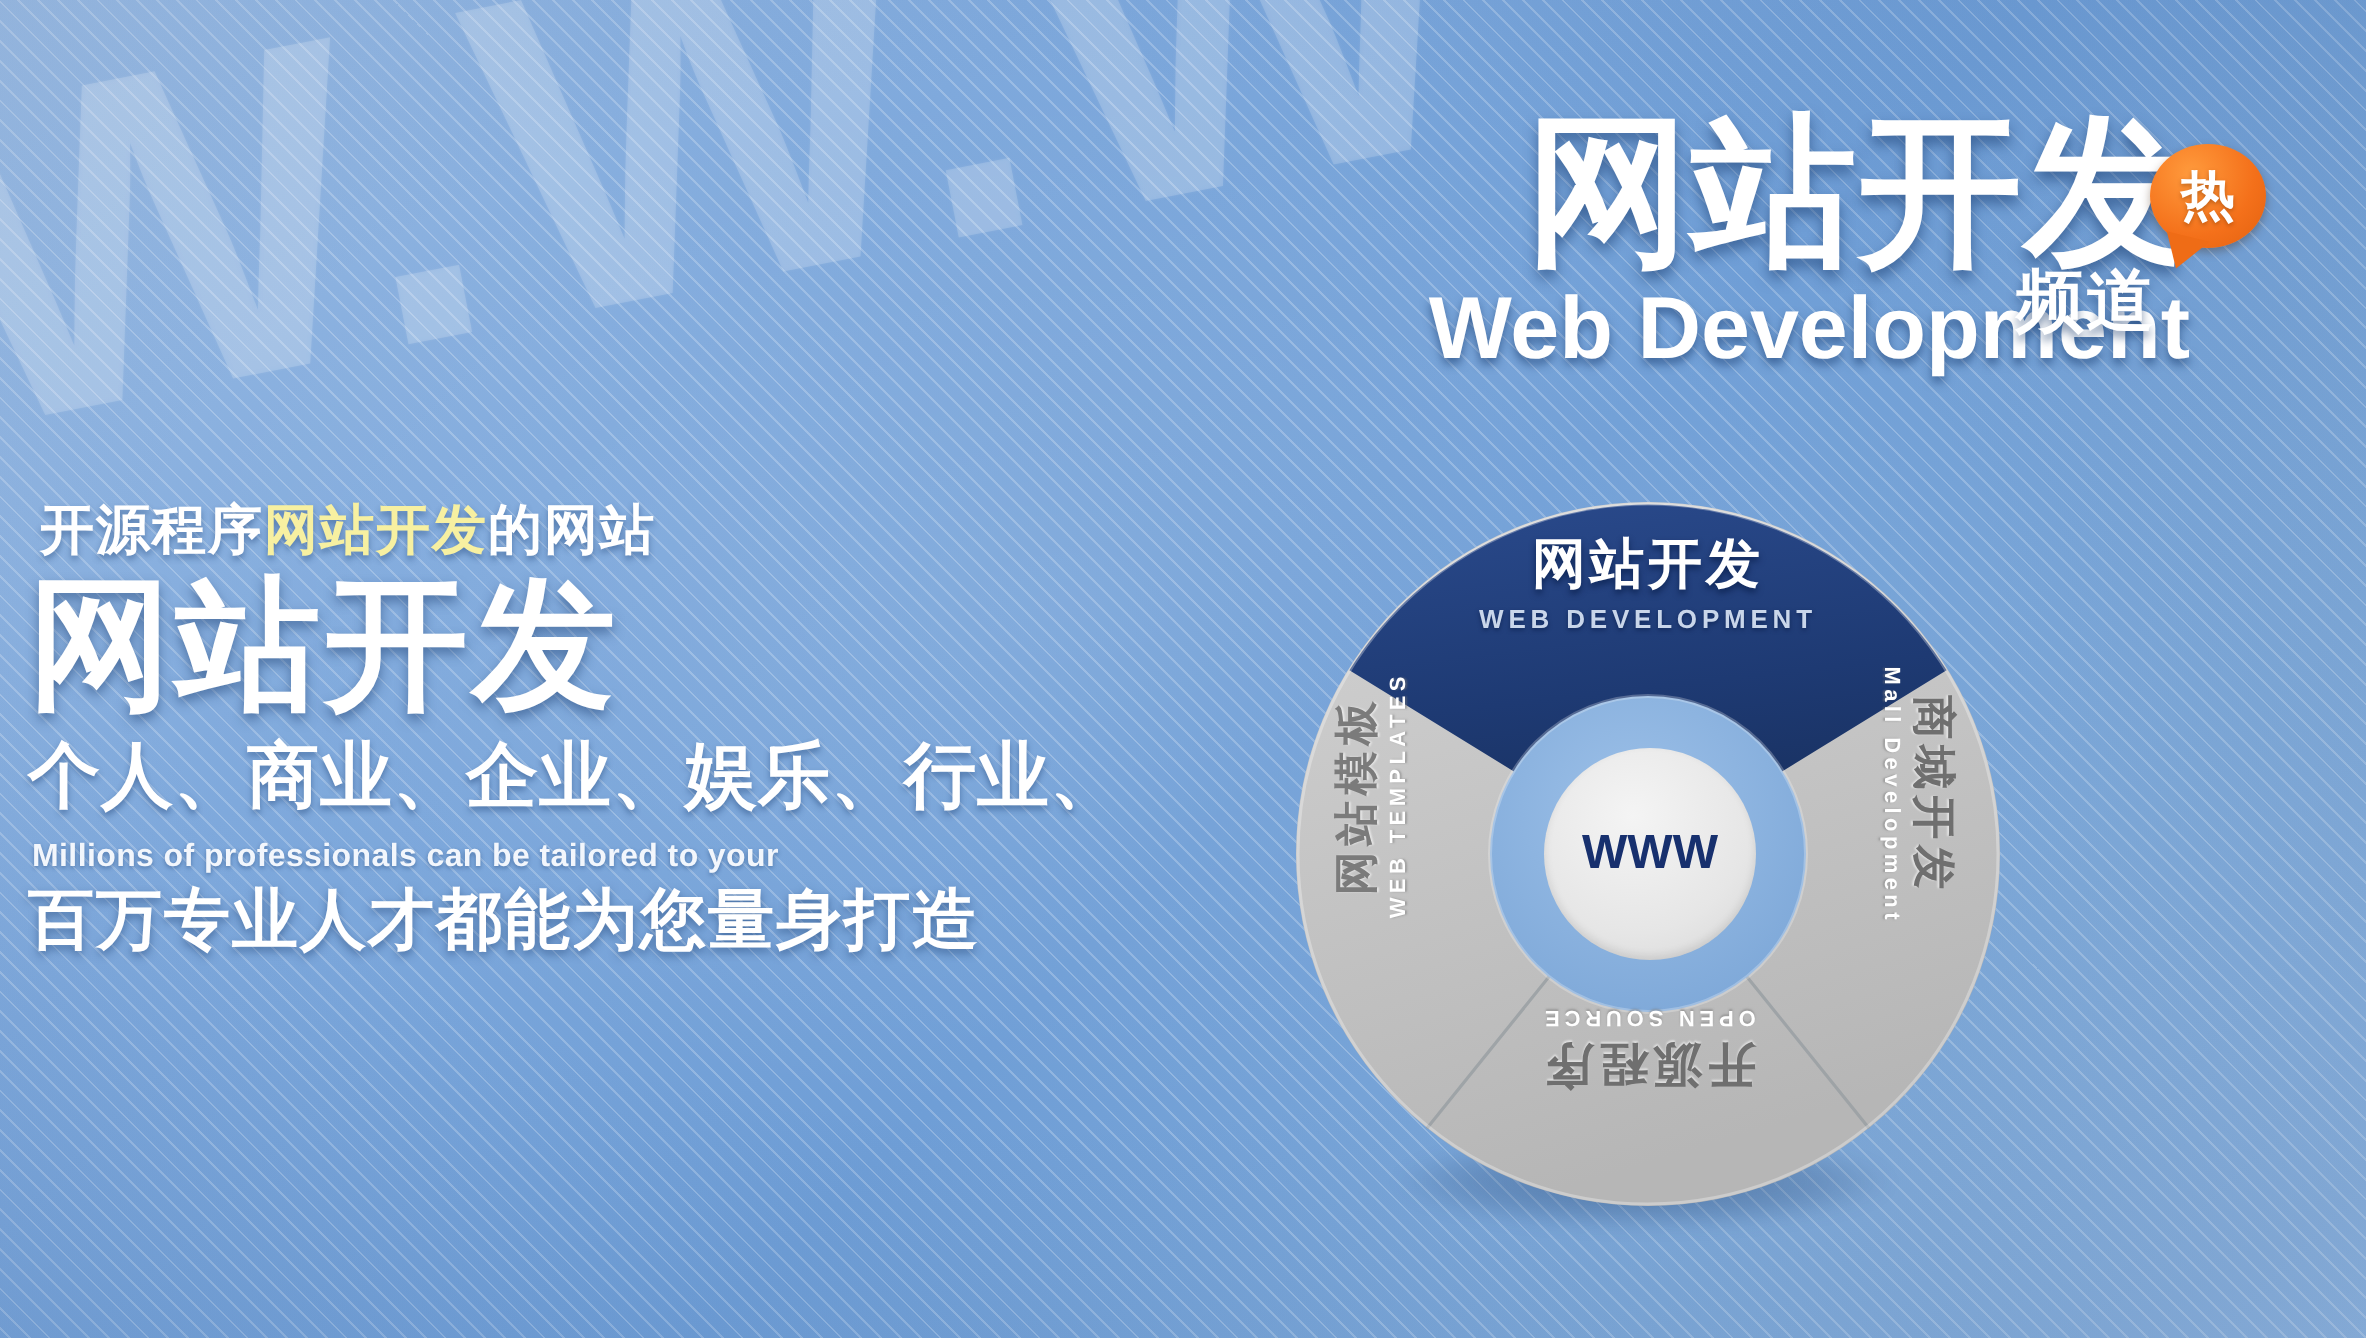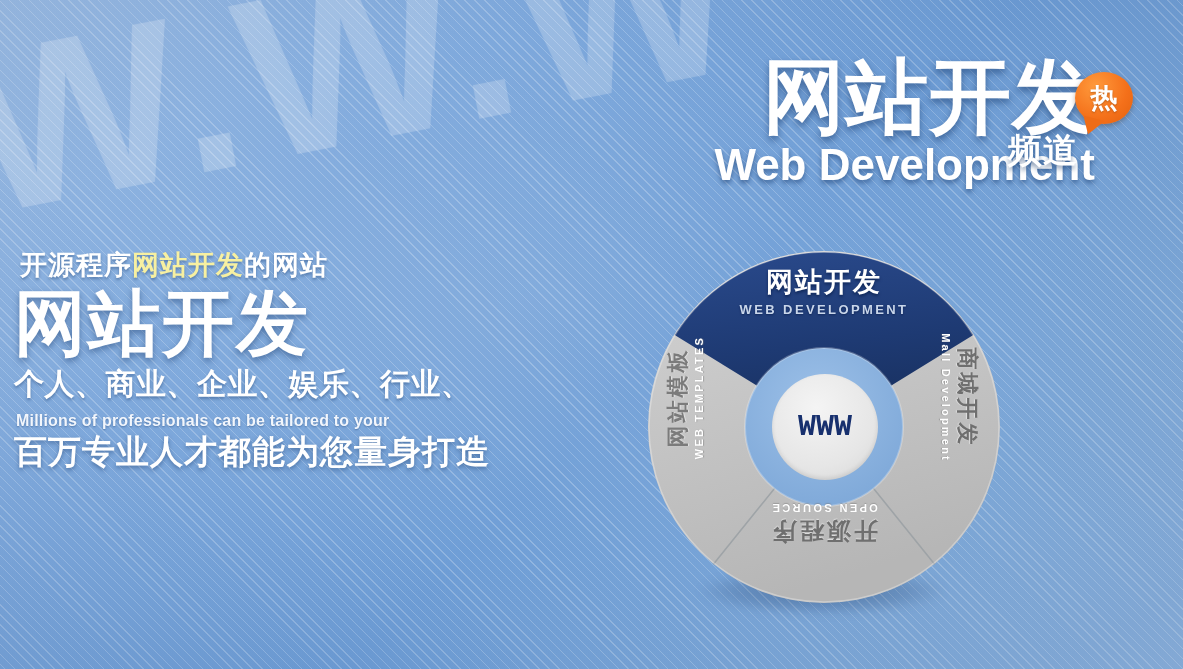--- a/index.html
+++ b/index.html
@@ -58,21 +58,21 @@
     white-space:nowrap;
   }
   .subhead .hl{color:#f7f0a1;}
   .bighead{
     font-size:72px;font-weight:bold;letter-spacing:2px;
     line-height:1.0;margin:0 0 6px 0;
     text-shadow:0 3px 6px rgba(25,60,110,0.50);
     white-space:nowrap;
   }
   .listline{
-    font-size:30px;font-weight:bold;letter-spacing:0.5px;
+    font-size:36px;font-weight:bold;letter-spacing:0.5px;
     line-height:1.27;margin:0;
     text-shadow:0 2px 3px rgba(25,60,110,0.45);
     white-space:nowrap;
   }
   .enline{
     font-size:16px;font-weight:bold;letter-spacing:0.2px;
     line-height:1.2;margin:8px 0 4px 2px;
     color:#f2f6fc;
     text-shadow:0 1px 2px rgba(25,60,110,0.45);
     white-space:nowrap;
@@ -193,22 +193,22 @@
     margin-top:4px;text-shadow:0 1px 1px rgba(120,120,120,0.5);
   }
   #center-www{
     position:absolute;left:138px;top:144px;width:106px;height:106px;
     border-radius:50%;
     background:radial-gradient(circle at 42% 32%,#f4f4f4 0%,#e6e6e6 62%,#d6d6d6 100%);
     display:flex;align-items:center;justify-content:center;
     box-shadow:inset 0 -2px 4px rgba(0,0,0,0.10);
   }
   #center-www span{
-    color:#17306e;font-size:30px;font-weight:bold;letter-spacing:0px;
-    font-family:Liberation Mono, monospace;
+    color:#17306e;font-size:24px;font-weight:bold;letter-spacing:0px;
+    font-family:Liberation Sans, sans-serif;
   }
 </style>
 </head>
 <body>
 
 <div id="stage">
 
   <div id="texture"></div>
   <div id="vignette"></div>
 

